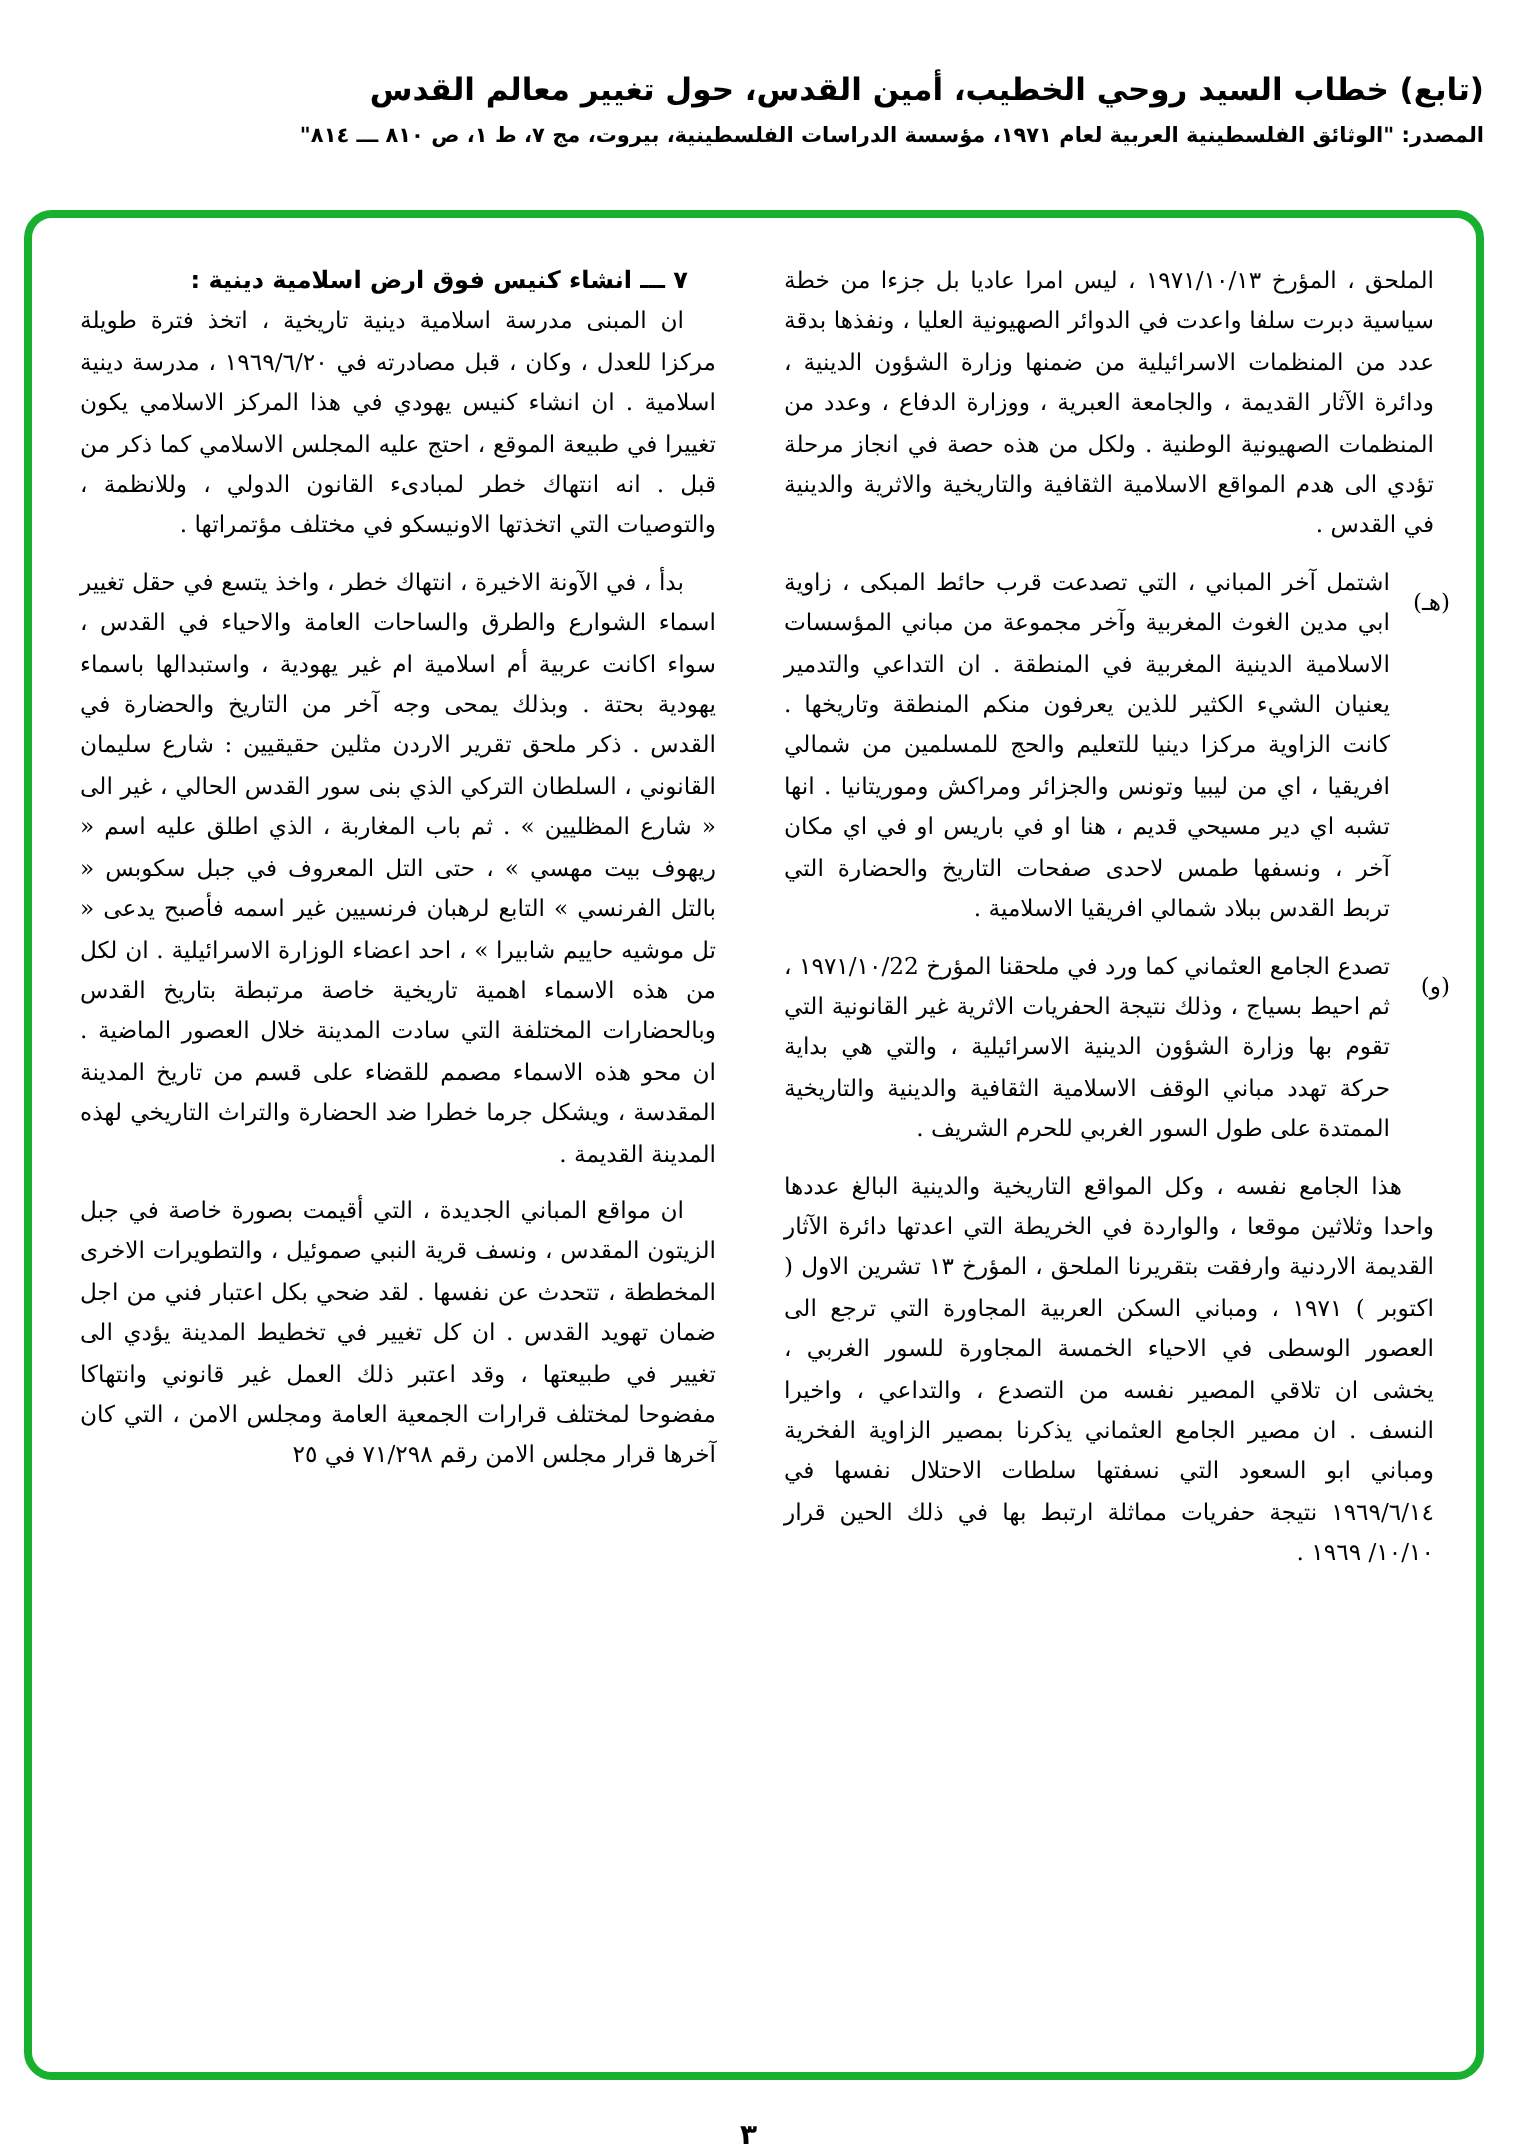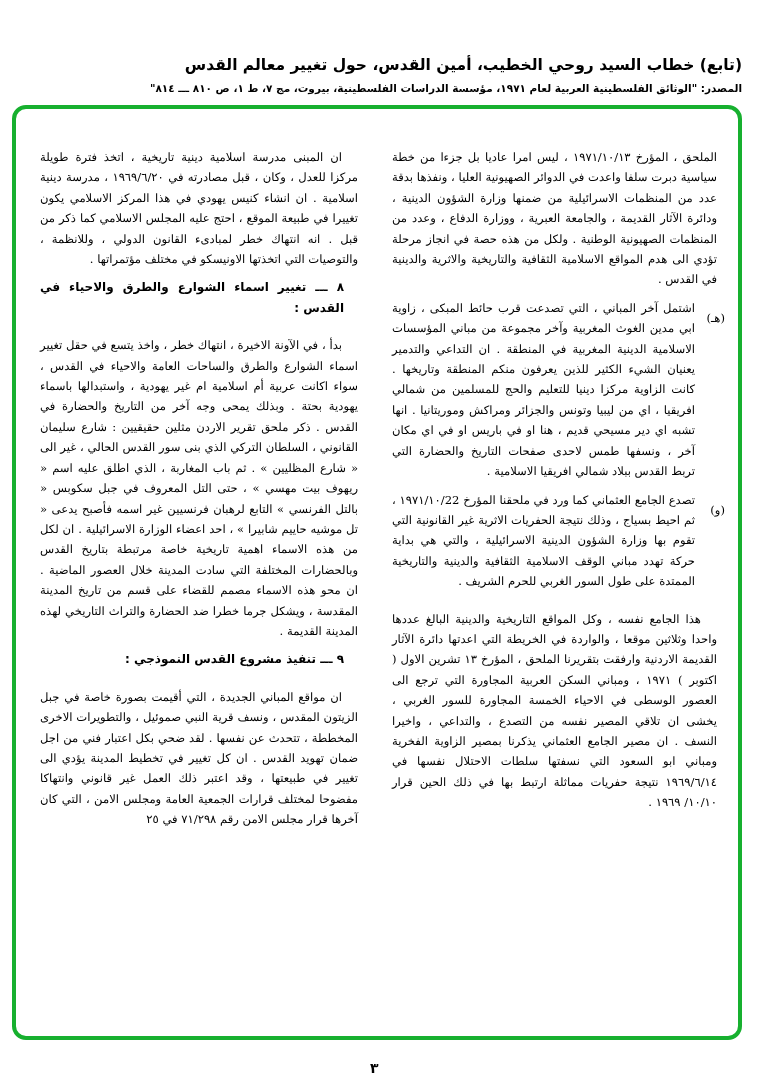--- a/index.html
+++ b/index.html
@@ -1,27 +1,27 @@
 <!DOCTYPE html>
 <html><head>
 <meta charset="utf-8">
 <style>
   html, body { margin: 0; padding: 0; background: #ffffff; }
   body { width: 758px; height: 1078px; position: relative; overflow: hidden;
          font-family: "DejaVu Sans", sans-serif; color: #000; }
-  .header { position: absolute; top: 34px; right: 16px; width: 700px; direction: rtl; text-align: right; margin-top: 20px; }
+  .header { position: absolute; top: 34px; right: 16px; width: 700px; direction: rtl; text-align: right; }
   .header .title { font-family: "DejaVu Sans", sans-serif; font-weight: bold; font-size: 15.5px; line-height: 22px; margin: 0; }
   .header .source { font-family: "DejaVu Sans", sans-serif; font-weight: bold; font-size: 10.5px; line-height: 16px; margin-top: 4px; }
   .frame { position: absolute; left: 12px; top: 105px; width: 730px; height: 935px;
            border: 4px solid #17b02f; border-radius: 14px; box-sizing: border-box; }
   .col { position: absolute; top: 130px; direction: rtl; text-align: justify;
          font-family: "DejaVu Serif", serif; font-size: 11.6px; line-height: 20.4px; }
   .col.right { left: 392px; width: 325px; }
   .col.left { left: 40px; width: 318px; }
-  .col p { margin: 17px 0 8px 0; }
+  .col p { margin: 0 0 8px 0; }
   .col p.indent { text-indent: 16px; }
   .col h3 { font-family: "DejaVu Sans", sans-serif; font-size: 12px; font-weight: bold; margin: 0; line-height: 20.4px; padding-right: 14px; }
   .item { position: relative; padding-right: 22px; margin-bottom: 8px; }
   .item .marker { position: absolute; right: -8px; top: 0; font-family: "DejaVu Serif", serif; margin-top: 10px; }
   .page-number { position: absolute; top: 1060px; left: 370px; font-weight: bold; font-size: 14px; font-family: "DejaVu Sans", sans-serif; }
 </style>
 </head>
 <body>
 
 <div class="header">
@@ -38,20 +38,19 @@
     <span>اشتمل آخر المباني ، التي تصدعت قرب حائط المبكى ، زاوية ابي مدين الغوث المغربية وآخر مجموعة من مباني المؤسسات الاسلامية الدينية المغربية في المنطقة . ان التداعي والتدمير يعنيان الشيء الكثير للذين يعرفون منكم المنطقة وتاريخها . كانت الزاوية مركزا دينيا للتعليم والحج للمسلمين من شمالي افريقيا ، اي من ليبيا وتونس والجزائر ومراكش وموريتانيا . انها تشبه اي دير مسيحي قديم ، هنا او في باريس او في اي مكان آخر ، ونسفها طمس لاحدى صفحات التاريخ والحضارة التي تربط القدس ببلاد شمالي افريقيا الاسلامية .</span>
   </div>
   <div class="item">
     <span class="marker">(و)</span>
     <span>تصدع الجامع العثماني كما ورد في ملحقنا المؤرخ ١٩٧١/١٠/22 ، ثم احيط بسياج ، وذلك نتيجة الحفريات الاثرية غير القانونية التي تقوم بها وزارة الشؤون الدينية الاسرائيلية ، والتي هي بداية حركة تهدد مباني الوقف الاسلامية الثقافية والدينية والتاريخية الممتدة على طول السور الغربي للحرم الشريف .</span>
   </div>
   <p class="indent">هذا الجامع نفسه ، وكل المواقع التاريخية والدينية البالغ عددها واحدا وثلاثين موقعا ، والواردة في الخريطة التي اعدتها دائرة الآثار القديمة الاردنية وارفقت بتقريرنا الملحق ، المؤرخ ١٣ تشرين الاول ( اكتوبر ) ١٩٧١ ، ومباني السكن العربية المجاورة التي ترجع الى العصور الوسطى في الاحياء الخمسة المجاورة للسور الغربي ، يخشى ان تلاقي المصير نفسه من التصدع ، والتداعي ، واخيرا النسف . ان مصير الجامع العثماني يذكرنا بمصير الزاوية الفخرية ومباني ابو السعود التي نسفتها سلطات الاحتلال نفسها في ١٩٦٩/٦/١٤ نتيجة حفريات مماثلة ارتبط بها في ذلك الحين قرار ١٠/١٠/ ١٩٦٩ .</p>
 </div>
 
 <div class="col left">
+  <h3>٧ ـــ انشاء كنيس فوق ارض اسلامية دينية :</h3>
   <p class="indent">ان المبنى مدرسة اسلامية دينية تاريخية ، اتخذ فترة طويلة مركزا للعدل ، وكان ، قبل مصادرته في ١٩٦٩/٦/٢٠ ، مدرسة دينية اسلامية . ان انشاء كنيس يهودي في هذا المركز الاسلامي يكون تغييرا في طبيعة الموقع ، احتج عليه المجلس الاسلامي كما ذكر من قبل . انه انتهاك خطر لمبادىء القانون الدولي ، وللانظمة ، والتوصيات التي اتخذتها الاونيسكو في مختلف مؤتمراتها .</p>
-  <h3>٨ ـــ تغيير اسماء الشوارع والطرق والاحياء في القدس :</h3>
   <p class="indent">بدأ ، في الآونة الاخيرة ، انتهاك خطر ، واخذ يتسع في حقل تغيير اسماء الشوارع والطرق والساحات العامة والاحياء في القدس ، سواء اكانت عربية أم اسلامية ام غير يهودية ، واستبدالها باسماء يهودية بحتة . وبذلك يمحى وجه آخر من التاريخ والحضارة في القدس . ذكر ملحق تقرير الاردن مثلين حقيقيين : شارع سليمان القانوني ، السلطان التركي الذي بنى سور القدس الحالي ، غير الى « شارع المظليين » . ثم باب المغاربة ، الذي اطلق عليه اسم « ريهوف بيت مهسي » ، حتى التل المعروف في جبل سكوبس « بالتل الفرنسي » التابع لرهبان فرنسيين غير اسمه فأصبح يدعى « تل موشيه حاييم شابيرا » ، احد اعضاء الوزارة الاسرائيلية . ان لكل من هذه الاسماء اهمية تاريخية خاصة مرتبطة بتاريخ القدس وبالحضارات المختلفة التي سادت المدينة خلال العصور الماضية . ان محو هذه الاسماء مصمم للقضاء على قسم من تاريخ المدينة المقدسة ، ويشكل جرما خطرا ضد الحضارة والتراث التاريخي لهذه المدينة القديمة .</p>
-  <h3>٩ ـــ تنفيذ مشروع القدس النموذجي :</h3>
   <p class="indent">ان مواقع المباني الجديدة ، التي أقيمت بصورة خاصة في جبل الزيتون المقدس ، ونسف قرية النبي صموئيل ، والتطويرات الاخرى المخططة ، تتحدث عن نفسها . لقد ضحي بكل اعتبار فني من اجل ضمان تهويد القدس . ان كل تغيير في تخطيط المدينة يؤدي الى تغيير في طبيعتها ، وقد اعتبر ذلك العمل غير قانوني وانتهاكا مفضوحا لمختلف قرارات الجمعية العامة ومجلس الامن ، التي كان آخرها قرار مجلس الامن رقم ٧١/٢٩٨ في ٢٥</p>
 </div>
 
 <div class="page-number">٣</div>
 
 </body></html>

